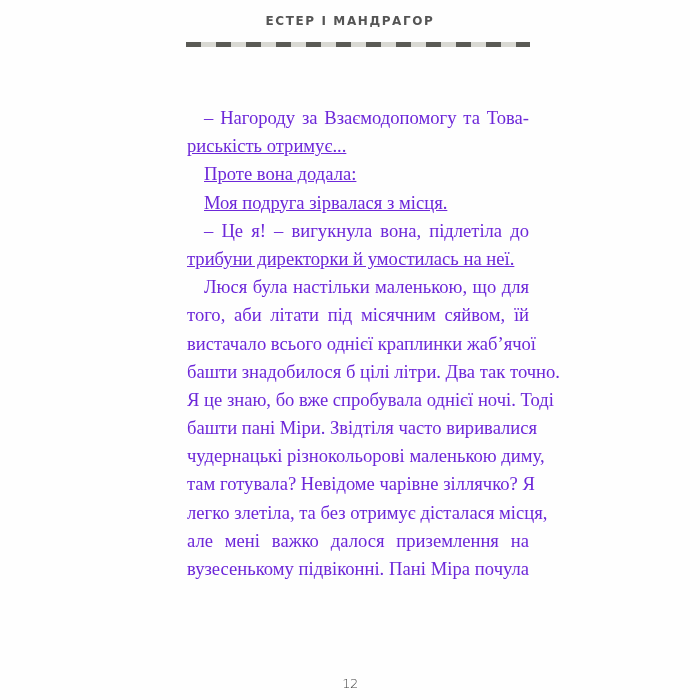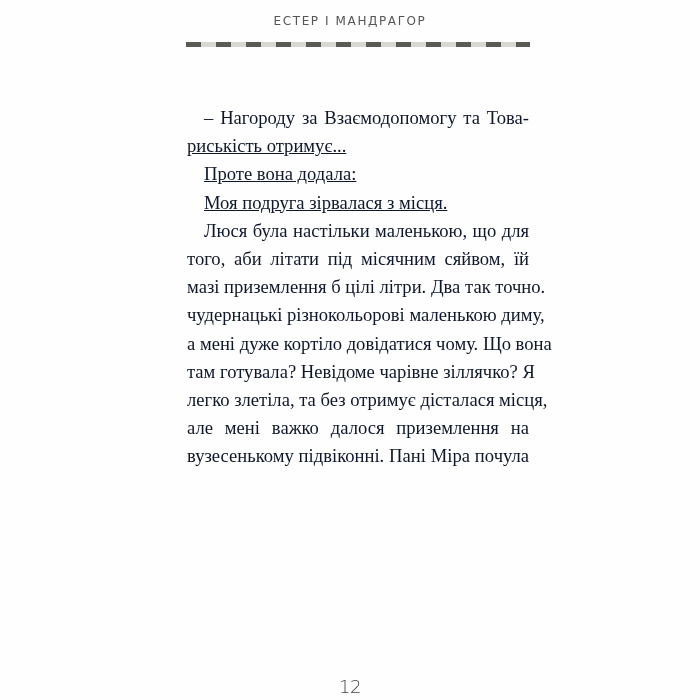--- a/index.html
+++ b/index.html
@@ -22,21 +22,21 @@
     .running-head {
       position: absolute;
       top: 14px;
       left: 0;
       width: 700px;
       text-align: center;
       font-family: "DejaVu Sans", sans-serif;
       font-size: 12px;
       letter-spacing: 1.6px;
       color: #555555;
-      font-weight: 400;
+      font-weight: 700;
     }
     .rule {
       position: absolute;
       top: 42px;
       left: 186px;
       width: 344px;
       height: 5px;
       background: repeating-linear-gradient(
         to right,
         #5a5a55 0px, #5a5a55 15px,
@@ -44,21 +44,21 @@
       );
     }
     .body-text {
       position: absolute;
       top: 104px;
       left: 187px;
       width: 342px;
       font-family: "Liberation Serif", "DejaVu Serif", serif;
       font-size: 18.6px;
       line-height: 28.2px;
-      color: #0f172a;
+      color: #6d28d9;
     }
     .body-text .line {
       display: block;
       white-space: nowrap;
       text-align: justify;
       text-align-last: justify;
       height: 28.2px;
     }
     .body-text .line.indent {
       padding-left: 17px;
@@ -67,43 +67,47 @@
       text-align-last: left;
       text-decoration: underline;
     }
     .folio {
       position: absolute;
       top: 676px;
       left: 0;
       width: 700px;
       text-align: center;
       font-family: "DejaVu Sans", sans-serif;
-      font-size: 18px;
+      font-size: 13px;
       color: #444444;
       font-weight: 300;
       letter-spacing: -0.5px;
     }
   </style>
 </head>
 <body>
 
 <div class="page">
   <div class="running-head">ЕСТЕР І МАНДРАГОР</div>
   <div class="rule" style="background: repeating-linear-gradient(to right, rgb(90, 90, 85) 0px, rgb(90, 90, 85) 15px, rgb(216, 216, 210) 15px, rgb(216, 216, 210) 30px);"></div>
 
   <div class="body-text" id="body-text">
       <span class="line indent">– Нагороду за Взаємодопомогу та Това-</span>
       <span class="line last">риськість отримує...</span>
       <span class="line indent last">Проте вона додала:</span>
       <span class="line indent last">Моя подруга зірвалася з місця.</span>
+      <span class="line indent">– Це я! – вигукнула вона, підлетіла до</span>
+      <span class="line last">трибуни директорки й умостилась на неї.</span>
       <span class="line indent">Люся була настільки маленькою, що для</span>
       <span class="line">того, аби літати під місячним сяйвом, їй</span>
-      <span class="line">мазі приземлення б цілі літри. Два так точно.</span>
+      <span class="line">вистачало всього однієї краплинки жаб’ячої</span>
+      <span class="line">башти знадобилося б цілі літри. Два так точно.</span>
+      <span class="line">Я це знаю, бо вже спробувала однієї ночі. Тоді</span>
+      <span class="line">башти пані Міри. Звідтіля часто виривалися</span>
       <span class="line">чудернацькі різнокольорові маленькою диму,</span>
-      <span class="line">а мені дуже кортіло довідатися чому. Що вона</span>
       <span class="line">там готувала? Невідоме чарівне зіллячко? Я</span>
       <span class="line">легко злетіла, та без отримує дісталася місця,</span>
       <span class="line">але мені важко далося приземлення на</span>
       <span class="line">вузесенькому підвіконні. Пані Міра почула</span>
     </div>
 
   <div class="folio">12</div>
 </div>
 
 </body></html>

